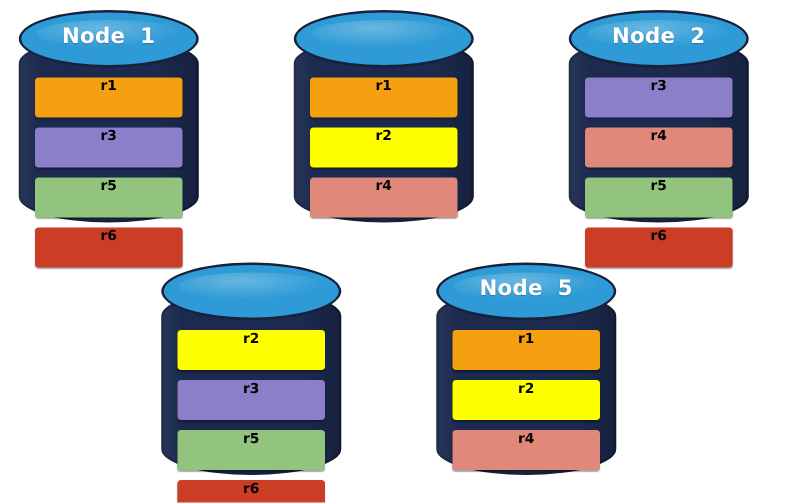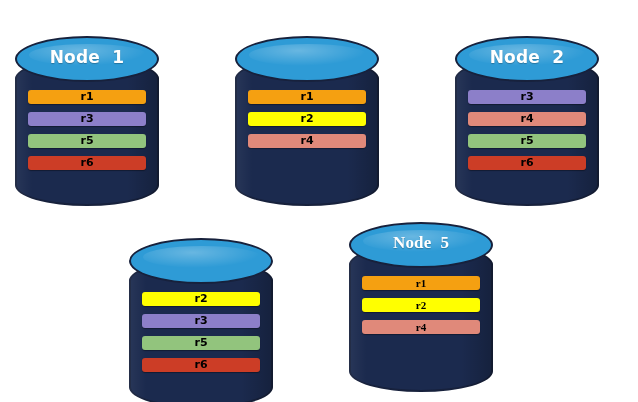--- a/index.html
+++ b/index.html
@@ -11,21 +11,20 @@
     width: 638px;
     height: 402px;
     position: relative;
     overflow: hidden;
     font-family: "DejaVu Sans", "Liberation Sans", sans-serif;
   }
 
   #diagram {
     position: absolute;
     inset: 0;
-    margin-top: 28px;
   }
 
   .node {
     position: absolute;
     width: 150px;
     height: 180px;
   }
 
   
   .cyl-body {
@@ -95,21 +94,21 @@
 
   
   .replicas {
     position: absolute;
     left: 16px;
     top: 56px;
     width: 118px;
     z-index: 2;
   }
   .replica {
-    height: 14px;
+    height: 32px;
     margin-bottom: 8px;
     border-radius: 3px;
     color: #000000;
     font-size: 11px;
     font-weight: bold;
     line-height: 14px;
     text-align: center;
     box-shadow: 0 1px 1px rgba(0,0,0,0.35);
   }
   .replica:last-child { margin-bottom: 0; }
@@ -164,21 +163,21 @@
       <div class="cyl-top">
         <div class="cyl-top-gloss"></div>
       </div>
       <div class="replicas">
         <div class="replica" style="background: rgb(255, 255, 0);">r2</div>
         <div class="replica" style="background: rgb(140, 127, 201);">r3</div>
         <div class="replica" style="background: rgb(146, 196, 125);">r5</div>
         <div class="replica" style="background: rgb(204, 61, 38);">r6</div>
       </div>
     </div>
-    <div class="node" style="left: 346px; top: 192px; font-family: Liberation Serif, serif;">
+    <div class="node" style="left: 346px; top: 208px;">
       <div class="cyl-body"></div>
       <div class="cyl-shade"></div>
       <div class="cyl-top">
         <div class="cyl-top-gloss"></div>
       </div>
       <div class="node-label">Node  5</div>
       <div class="replicas">
         <div class="replica" style="background: rgb(245, 160, 17);">r1</div>
         <div class="replica" style="background: rgb(255, 255, 0);">r2</div>
         <div class="replica" style="background: rgb(224, 137, 122);">r4</div>

